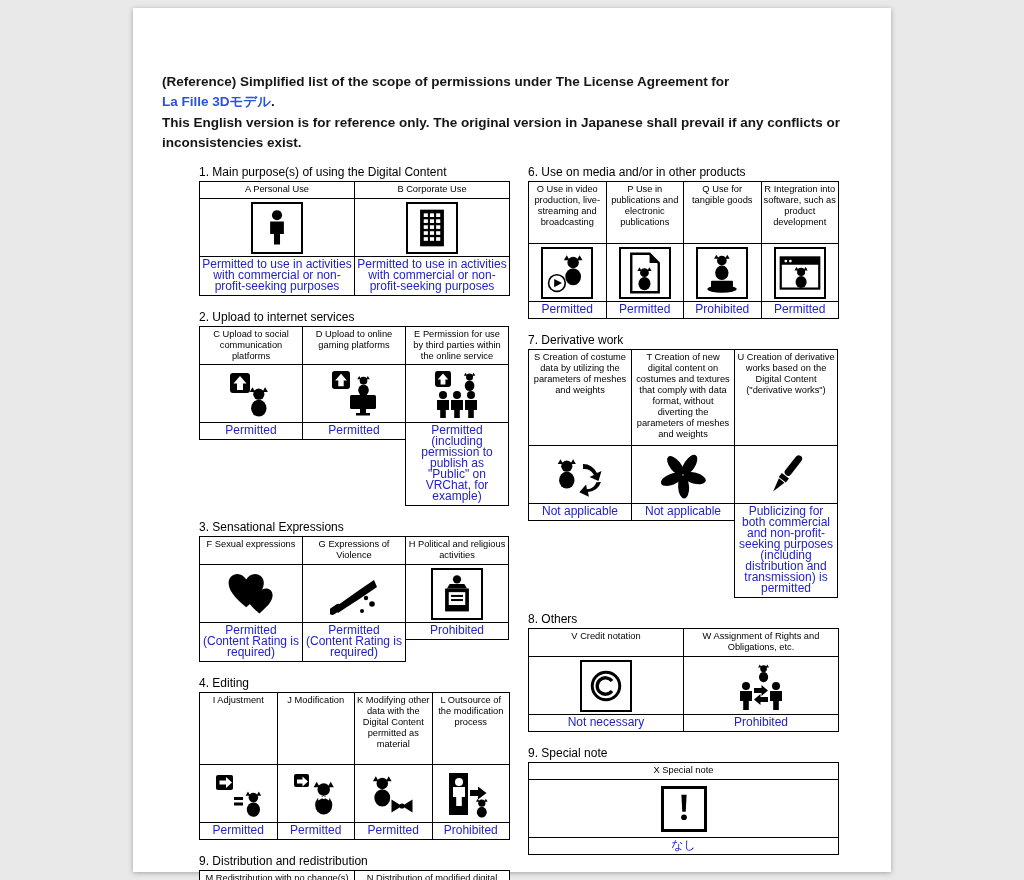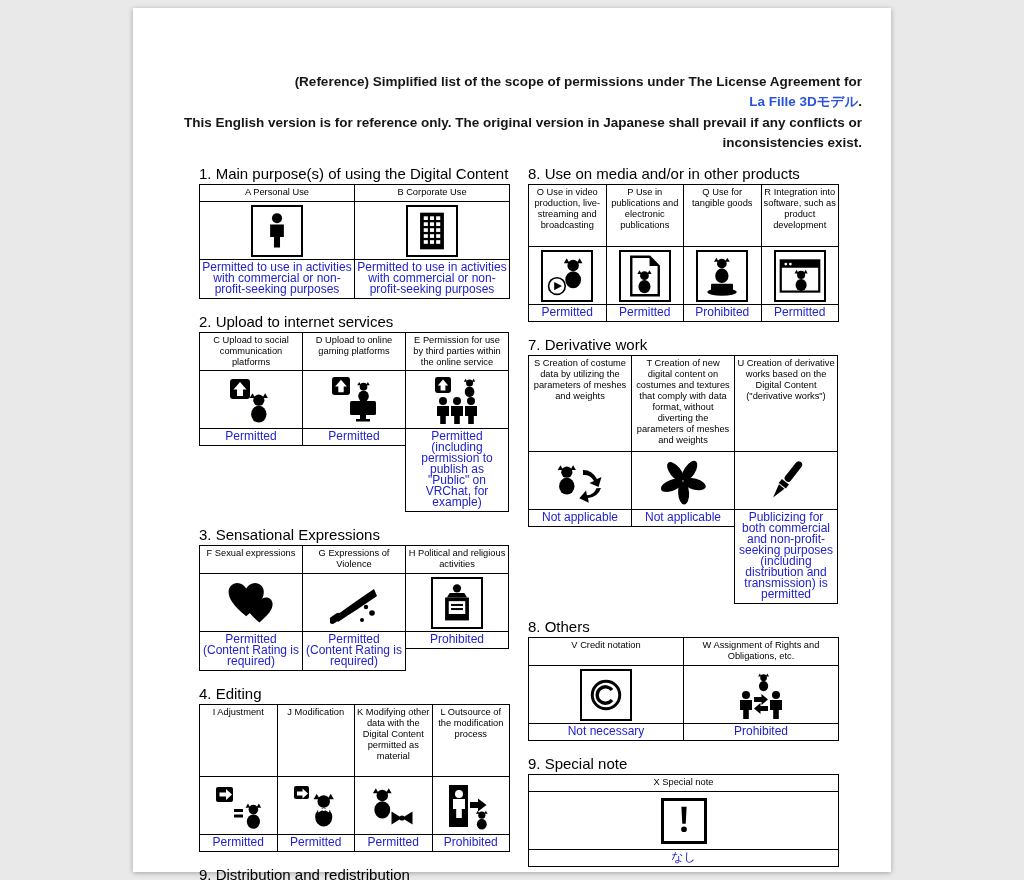--- a/index.html
+++ b/index.html
@@ -1,26 +1,26 @@
 <!DOCTYPE html>
 <html style="--status-blue: #2222cc; --title-blue: #2a52dd;"><head>
 <meta charset="utf-8">
 <style>
   * { margin:0; padding:0; box-sizing:border-box; }
   html,body { width:1024px; height:880px; overflow:hidden; }
   body { background:#e9e9e9; font-family:"Liberation Sans","DejaVu Sans",sans-serif; }
   .sheet { width:758px; height:864px; margin:8px auto 0; background:#fff;
            box-shadow:0 1px 5px rgba(0,0,0,.30); padding-top:64px; }
-  .title { text-align:right; font-weight:bold; font-size:13.5px; line-height:1.5;
+  .title { text-align:left; font-weight:bold; font-size:13.5px; line-height:1.5;
            color:#161616; width:700px; margin:0 auto; }
   .title .model { color:var(--title-blue,#2a52dd); }
   .cols { display:flex; gap:18px; padding-left:66px; margin-top:12px; align-items:flex-start; }
   .colL { width:311px; } .colR { width:311px; }
   .section { margin-bottom:14px; }
-  .sec-label { font-size:15px; color:#000; margin-bottom:2px; }
+  .sec-label { font-size:12px; color:#000; margin-bottom:2px; }
   .tbl { display:flex; align-items:flex-start; }
   .cell { border:1px solid #000; background:#fff; }
   .cell + .cell { margin-left:-1px; }
   .hdr { border-bottom:1px solid #000; font-size:9.3px; line-height:11px; text-align:center;
          padding:2px 2px 1px; overflow:hidden; color:#000; }
   .ico { border-bottom:1px solid #000; height:58px; display:flex; align-items:center; justify-content:center; }
   .status { color:var(--status-blue,#2222cc); font-size:12px; line-height:11px;
             text-align:center; padding:2px 2px 3px; min-height:15px; }
   .w155{width:156px} .w103{width:104px} .w77{width:78.5px} .w310{width:344px}
   .h16{height:17px} .h27{height:28px} .h38{height:38px} .h62{height:62px} .h72{height:72px} .h96{height:96px}
@@ -372,21 +372,21 @@
 
           </div>
         </div>
       </div>
 
     </div>
 
     <div class="colR">
 
       <div class="section">
-        <div class="sec-label">8. Use on media and/or in other products</div>
+        <div class="sec-label">6. Use on media and/or in other products</div>
         <div class="tbl">
           <div class="cell w77">
             <div class="hdr h62">O Use in video production, live-streaming and broadcasting</div>
             <div class="ico">
                 <div class="icon boxed">
                   <svg viewBox="0 0 48 48" fill="#000">
                     <g transform="translate(12,0) scale(0.78)">
                       <path d="M15 6L19 13L11 13Z"></path>
                       <path d="M33 6L37 13L29 13Z"></path>
                       <circle cx="24" cy="16" r="8"></circle>

